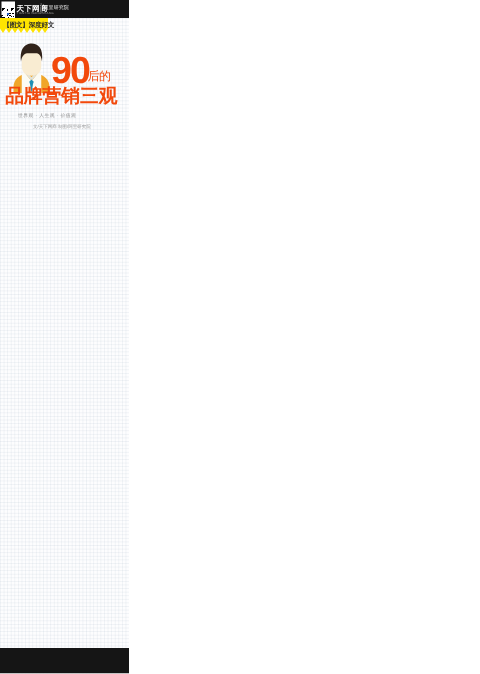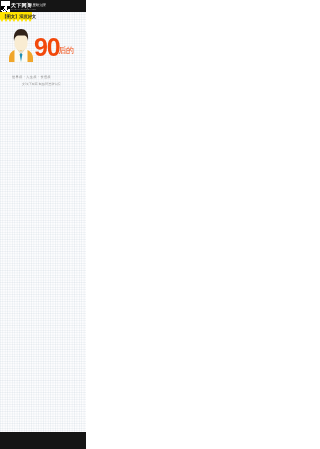--- a/index.html
+++ b/index.html
@@ -127,17 +127,18 @@
       <path d="M22 33 H34 V44 H22 Z" fill="#ecd5ab"></path>
 
       <path d="M15 18 C15 9 20 4 28 4 C36 4 41 9 41 18 V32 C41 40 36 45 28 45 C20 45 15 40 15 32 Z" fill="#f9ecd2"></path>
 
       <path d="M14 26 C12 8 20 2 28 2 C37 2 44 8 42 26 C41 18 38 15 34 15 H22 C18 16 15 19 14 26 Z" fill="#31231a"></path>
     </svg>
   </div>
 
   <div class="abs hd-num">90</div>
   <div class="abs hd-numsuf">后的</div>
+  <div class="abs hd-title">品牌营销三观</div>
   <div class="abs hd-sub1">世界观 · 人生观 · 价值观</div>
   <div class="abs hd-sub2">文/天下网商  制图/阿里研究院</div>
 
   <div class="abs botbar"></div>
 </div>
 
 </body></html>

